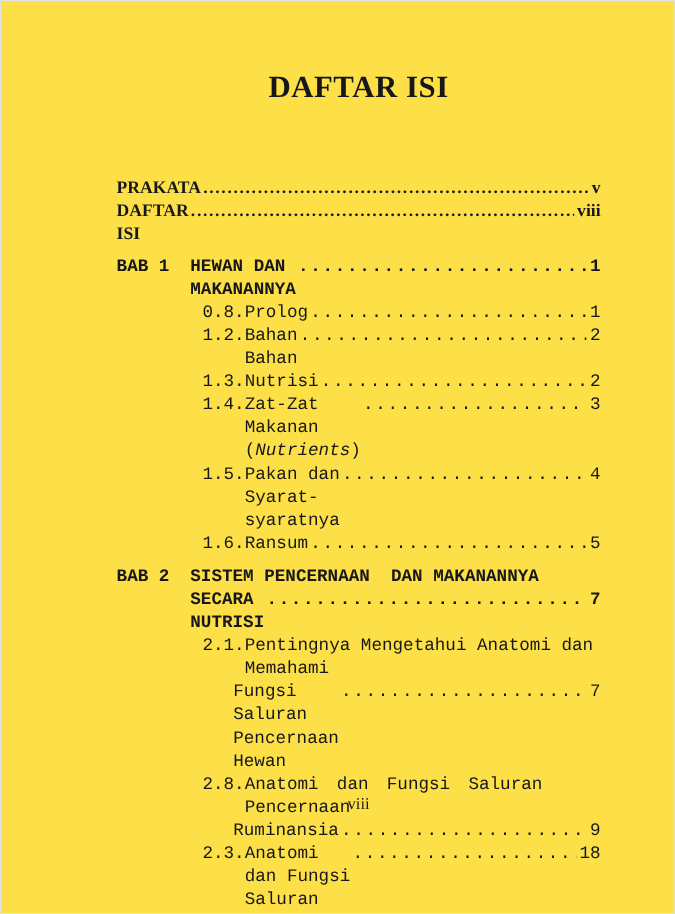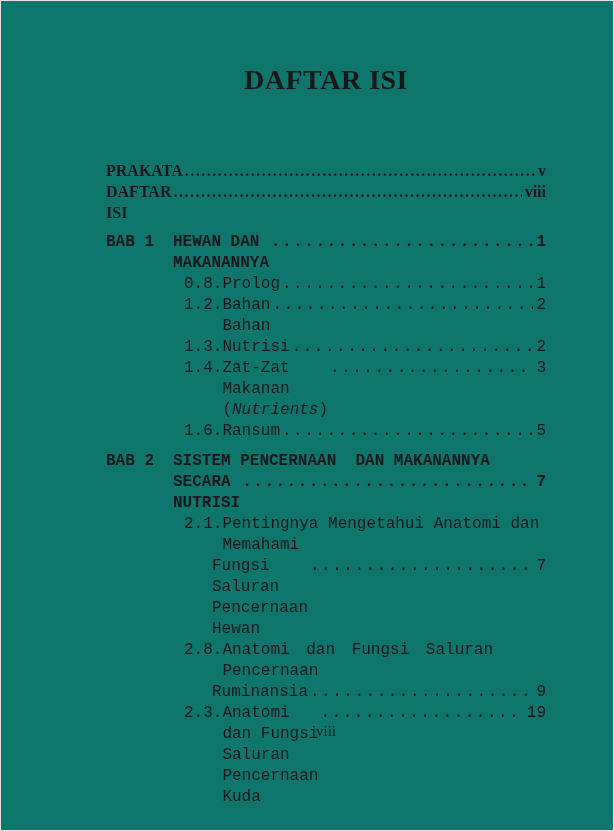--- a/index.html
+++ b/index.html
@@ -1,19 +1,19 @@
 <!DOCTYPE html>
 <html><head>
 <meta charset="utf-8">
 <style>
   html, body { margin:0; padding:0; background:#fff; }
   .page {
     position:relative;
     width:612px; height:829px;
-    background:#0f766e;
+    background:#fde047;
     border:1px solid #e3e3e3;
     font-family:"Liberation Serif","DejaVu Serif",serif;
     color:#17171b;
     overflow:hidden;
   }
   .content {
     position:absolute;
     left:105px; top:0;
     width:440px;
   }
@@ -112,20 +112,27 @@
         </div>
         <div class="row">
           <span class="g-num"></span>
           <span class="num">1.4.</span>
           <span class="txt"><span>Zat-Zat Makanan (</span><span class="it">Nutrients</span><span>)</span></span>
           <span class="leader"></span>
           <span class="pg">3</span>
         </div>
         <div class="row">
           <span class="g-num"></span>
+          <span class="num">1.5.</span>
+          <span class="txt">Pakan dan Syarat-syaratnya</span>
+          <span class="leader"></span>
+          <span class="pg">4</span>
+        </div>
+        <div class="row">
+          <span class="g-num"></span>
           <span class="num">1.6.</span>
           <span class="txt">Ransum</span>
           <span class="leader"></span>
           <span class="pg">5</span>
         </div>
       </div>
 
       <div class="chapter">
         <div class="row b">
           <span class="ch-label">BAB 2</span>
@@ -157,21 +164,21 @@
           <span class="g-text"></span>
           <span class="txt">Ruminansia</span>
           <span class="leader"></span>
           <span class="pg">9</span>
         </div>
         <div class="row">
           <span class="g-num"></span>
           <span class="num">2.3.</span>
           <span class="txt">Anatomi dan Fungsi Saluran Pencernaan Kuda</span>
           <span class="leader"></span>
-          <span class="pg">19</span>
+          <span class="pg">18</span>
         </div>
 
       </div>
 
     </div>
   </div>
 
   <div class="footer">viii</div>
 </div>
 

